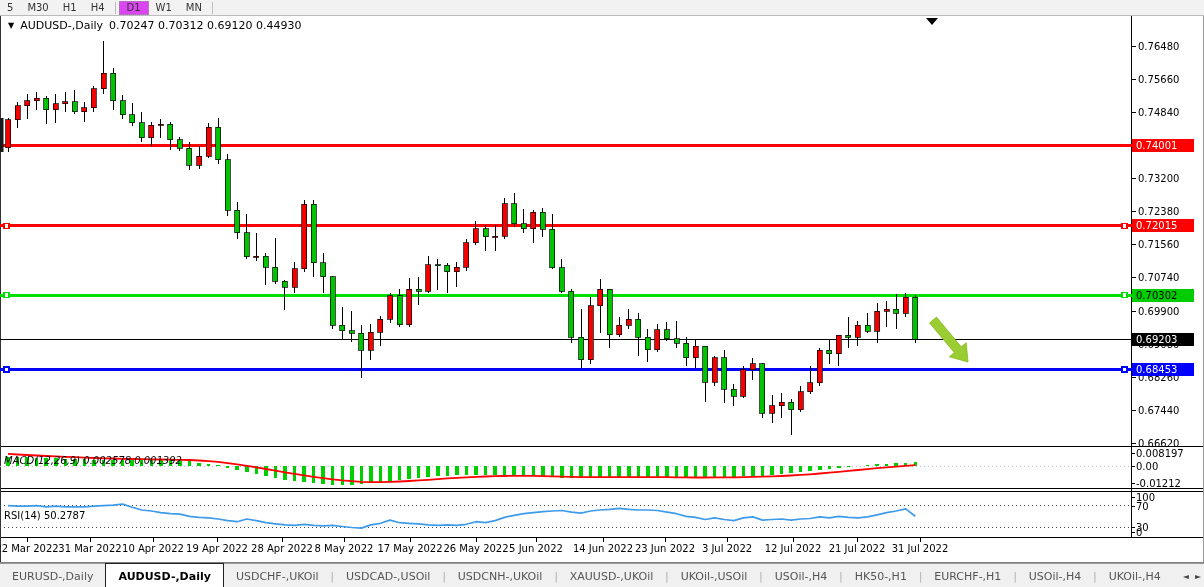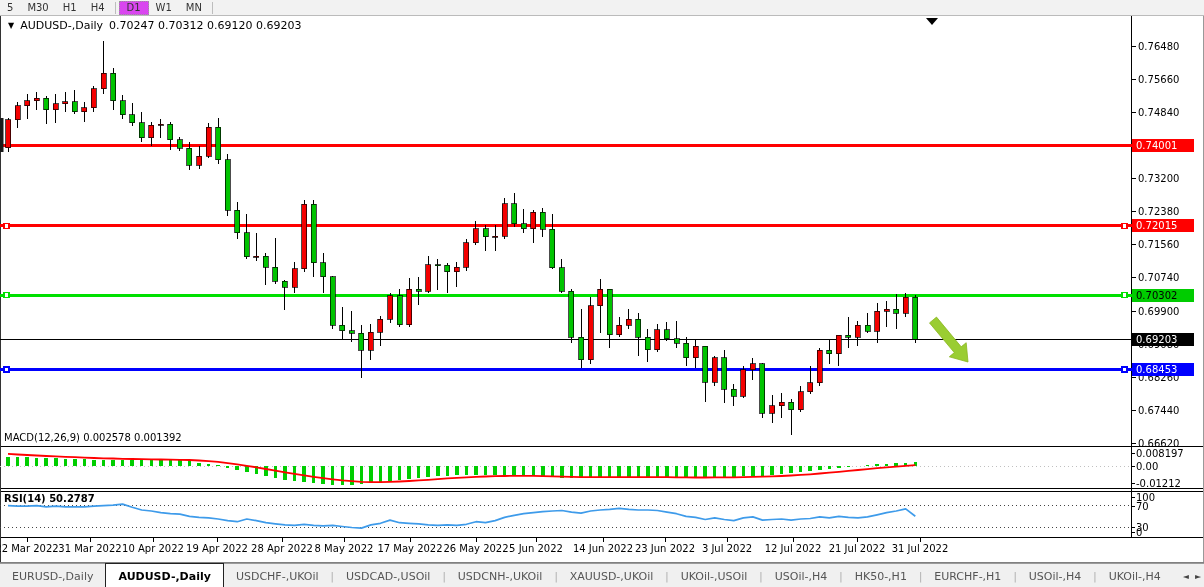--- a/index.html
+++ b/index.html
@@ -436,25 +436,25 @@
       <text x="793" y="552" font-size="10" fill="#000" text-anchor="middle">12 Jul 2022</text>
       <line x1="857" y1="538" x2="857" y2="542" stroke="#000" stroke-width="1" shape-rendering="crispEdges"></line>
       <text x="857" y="552" font-size="10" fill="#000" text-anchor="middle">21 Jul 2022</text>
       <line x1="920" y1="538" x2="920" y2="542" stroke="#000" stroke-width="1" shape-rendering="crispEdges"></line>
       <text x="920" y="552" font-size="10" fill="#000" text-anchor="middle">31 Jul 2022</text>
     </svg>
 
   <div class="chart-title">
     <span class="title-caret">▼</span>
     <span>AUDUSD-,Daily</span>
-    <span>0.70247 0.70312 0.69120 0.69203</span>
+    <span>0.70247 0.70312 0.69120 0.44930</span>
   </div>
 
-  <div class="panel-label" style="left:4px;top:432px;">MACD(12,26,9) 0.002578 0.001392</div>
-  <div class="panel-label" style="left:4px;top:493px;font-weight:bold;">RSI(14) 50.2787</div>
+  <div class="panel-label" style="left:4px;top:455px;font-style:italic;">MACD(12,26,9) 0.002578 0.001392</div>
+  <div class="panel-label" style="left:4px;top:510px;">RSI(14) 50.2787</div>
 
   <div class="tabbar" id="tabbar">
       <div class="tab">EURUSD-,Daily</div>
       <div class="tab active">AUDUSD-,Daily</div>
       <div class="tab">USDCHF-,UKOil</div>
       <span class="tab-sep">|</span>
       <div class="tab">USDCAD-,USOil</div>
       <span class="tab-sep">|</span>
       <div class="tab">USDCNH-,UKOil</div>
       <span class="tab-sep">|</span>

